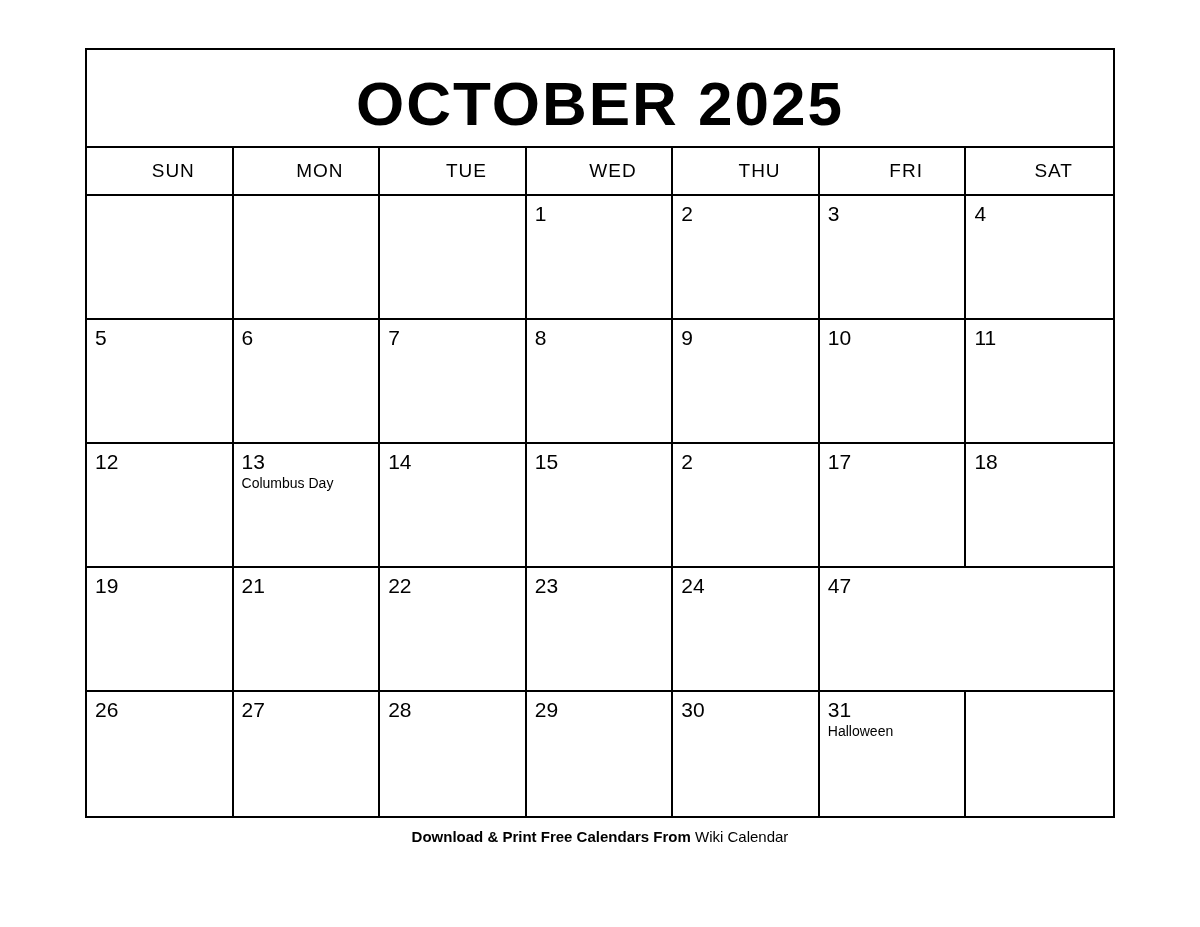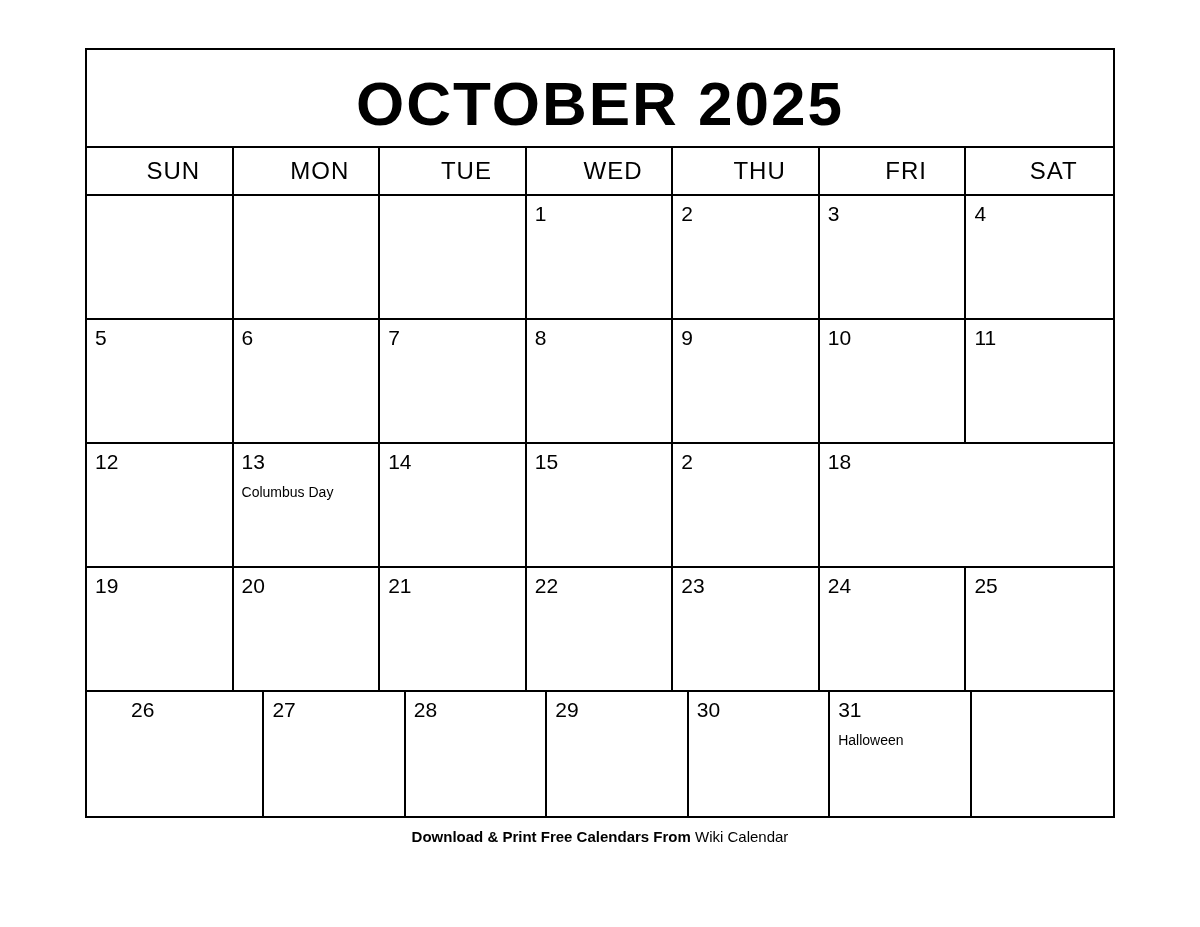--- a/index.html
+++ b/index.html
@@ -55,21 +55,21 @@
     grid-template-columns: repeat(7, 1fr);
     height: 48px;
     border-bottom: 2px solid #000000;
     box-sizing: border-box;
   }
 
   .weekday-cell {
     display: flex;
     align-items: center;
     justify-content: center;
-    font-size: 24px;
+    font-size: 19px;
     letter-spacing: 1px;
     border-right: 2px solid #000000;
     box-sizing: border-box;
     margin-left: 28px;
   }
   .weekday-cell:last-child {
     border-right: none;
     border-radius: 13px;
   }
 
@@ -79,21 +79,20 @@
 
   .week-row {
     display: grid;
     grid-template-columns: repeat(7, 1fr);
     height: 124px;
     border-bottom: 2px solid #000000;
     box-sizing: border-box;
   }
   .week-row:last-child {
     border-bottom: none;
-    padding-left: 36px;
   }
 
   .day-cell {
     position: relative;
     border-right: 2px solid #000000;
     box-sizing: border-box;
     padding: 6px 0 0 8px;
     overflow: hidden;
   }
   .day-cell:last-child {
@@ -103,21 +102,21 @@
   .day-number {
     font-size: 21px;
     line-height: 24px;
     display: block;
   }
 
   .day-event {
     font-size: 14px;
     line-height: 18px;
     display: block;
-    margin-top: 9px;
+    margin-top: 0;
     white-space: nowrap;
   }
 
   .footer {
     position: absolute;
     left: 0;
     right: 0;
     top: 828px;
     text-align: center;
     font-size: 15px;
@@ -230,52 +229,52 @@
         </div>
         <div class="day-cell">
           <span class="day-number">15</span>
           <span class="day-event"></span>
         </div>
         <div class="day-cell">
           <span class="day-number">2</span>
           <span class="day-event"></span>
         </div>
         <div class="day-cell">
+          <span class="day-number">17</span>
+          <span class="day-event"></span>
+        </div>
+        <div class="day-cell">
           <span class="day-number">18</span>
           <span class="day-event"></span>
         </div>
       </div>
 
       <div class="week-row">
         <div class="day-cell">
           <span class="day-number">19</span>
           <span class="day-event"></span>
         </div>
         <div class="day-cell">
-          <span class="day-number">20</span>
-          <span class="day-event"></span>
-        </div>
-        <div class="day-cell">
           <span class="day-number">21</span>
           <span class="day-event"></span>
         </div>
         <div class="day-cell">
           <span class="day-number">22</span>
           <span class="day-event"></span>
         </div>
         <div class="day-cell">
           <span class="day-number">23</span>
           <span class="day-event"></span>
         </div>
         <div class="day-cell">
           <span class="day-number">24</span>
           <span class="day-event"></span>
         </div>
         <div class="day-cell">
-          <span class="day-number">25</span>
+          <span class="day-number">47</span>
           <span class="day-event"></span>
         </div>
       </div>
 
       <div class="week-row">
         <div class="day-cell">
           <span class="day-number">26</span>
           <span class="day-event"></span>
         </div>
         <div class="day-cell">

